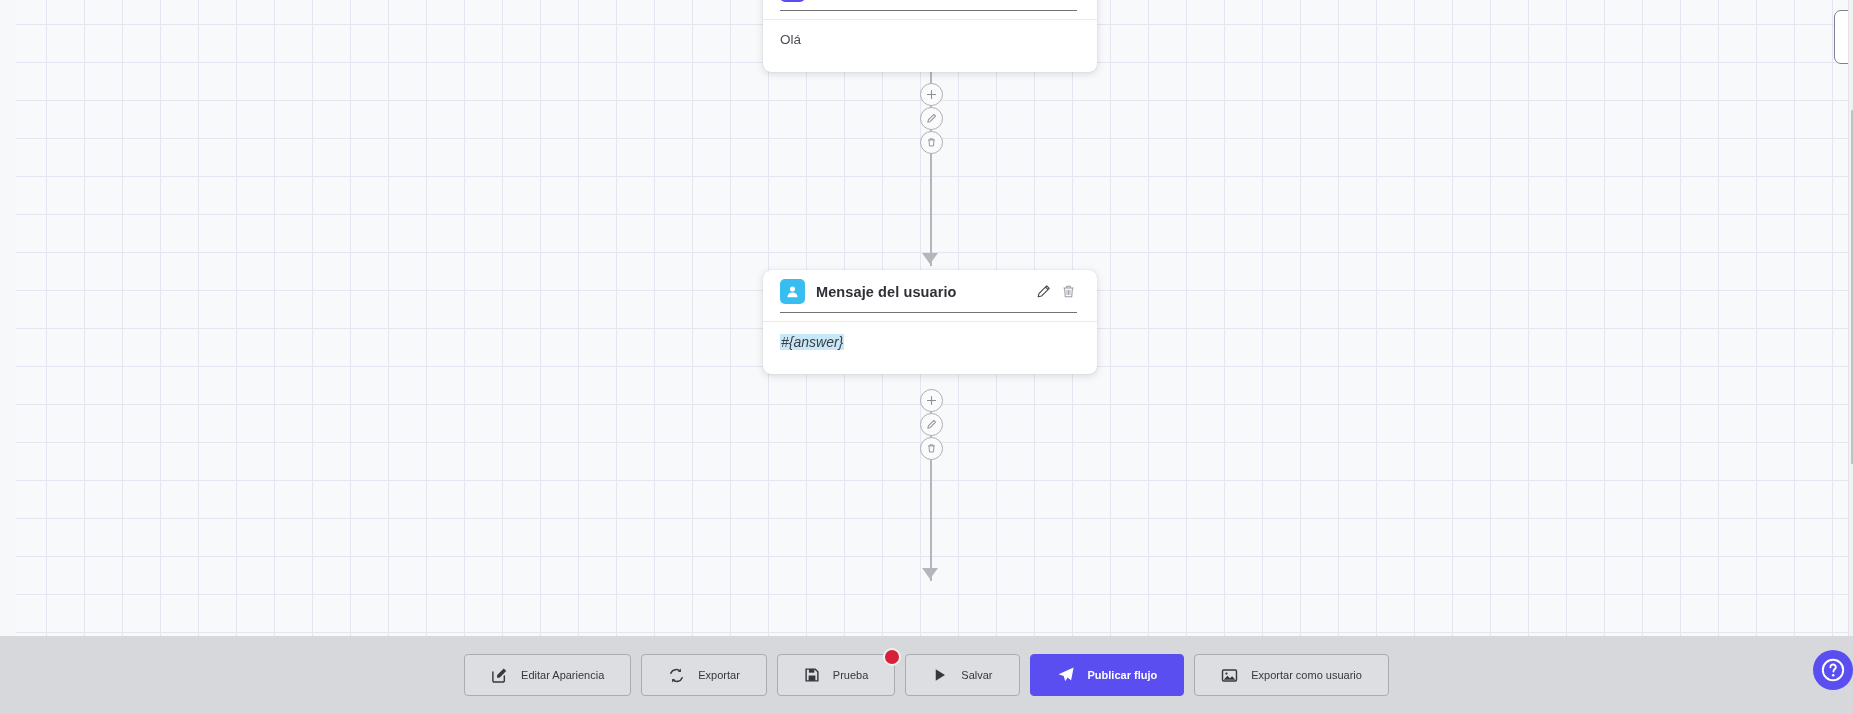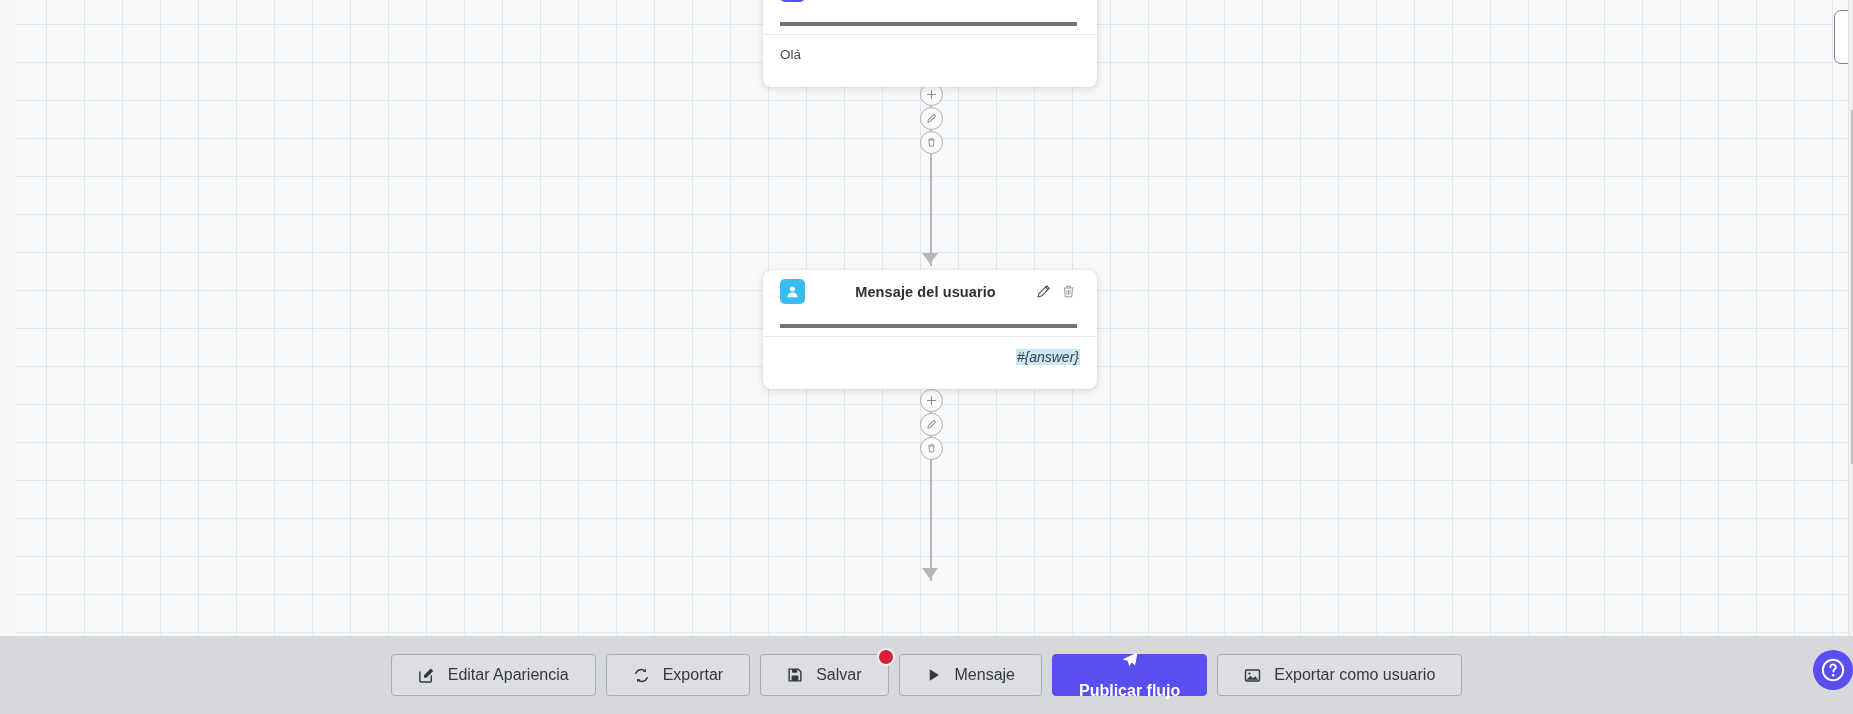--- a/index.html
+++ b/index.html
@@ -48,23 +48,22 @@
     align-items: center;
     padding: 9px 20px 8px 17px;
     border-bottom: 1px solid #e9eaee;
     margin: 0 0 0 0;
   }
 
   .node-header-inner {
     display: flex;
     align-items: center;
     width: 100%;
-    border-bottom: 4px solid #737373;
-    padding-bottom: 20px;
-    text-align: center;
+    border-bottom: 1px solid #737373;
+    padding-bottom: 8px;
   }
 
   .node-icon {
     width: 25px;
     height: 25px;
     border-radius: 5px;
     flex: 0 0 auto;
     display: flex;
     align-items: center;
     justify-content: center;
@@ -96,21 +95,21 @@
     justify-content: center;
     cursor: pointer;
   }
 
   .node-body {
     padding: 12px 17px 20px 17px;
     font-size: 13.5px;
     color: #4c4f56;
     min-height: 20px;
   }
-  .node-body.centered { text-align: right; }
+  .node-body.centered { text-align: left; }
 
   .var-token {
     background: #c8e8f7;
     color: #3b3d44;
     font-style: italic;
     font-size: 14px;
     padding: 0 1px;
   }
 
   
@@ -207,31 +206,30 @@
     height: 42px;
     box-sizing: border-box;
     padding: 0 26px;
     display: flex;
     align-items: center;
     justify-content: center;
     gap: 13px;
     background: #dcdee1;
     border: 1px solid #a9acb2;
     border-radius: 4px;
-    font-size: 16px;
+    font-size: 11px;
     color: #34383f;
     cursor: pointer;
     white-space: nowrap;
   }
   .tb-btn.primary {
     background: #5b4ef0;
     border-color: #5b4ef0;
     color: #ffffff;
     font-weight: bold;
-    flex-direction: column;
   }
   .tb-btn .tb-icon {
     display: flex;
     align-items: center;
     justify-content: center;
     flex: 0 0 auto;
   }
   .badge-dot {
     position: absolute;
     top: -7px;
@@ -379,30 +377,30 @@
 
     <div class="tb-btn">
       <span class="badge-dot"></span>
       <span class="tb-icon">
         <svg width="16" height="16" viewBox="0 0 18 18" aria-hidden="true">
           <path d="M2.4 2.4h10.2l3 3v10.2H2.4z" fill="none" stroke="#34383f" stroke-width="1.6"></path>
           <rect x="5.6" y="2.4" width="6" height="4" fill="#34383f"></rect>
           <rect x="5.2" y="9.6" width="7.6" height="6" fill="#34383f"></rect>
         </svg>
       </span>
-      <span>Salvar</span>
+      <span>Prueba</span>
     </div>
 
     <div class="tb-btn">
       <span class="tb-icon">
         <svg width="16" height="16" viewBox="0 0 18 18" aria-hidden="true">
           <path d="M4.2 2.4l10.4 6.6-10.4 6.6z" fill="#34383f"></path>
         </svg>
       </span>
-      <span>Mensaje</span>
+      <span>Salvar</span>
     </div>
 
     <div class="tb-btn primary">
       <span class="tb-icon">
         <svg width="18" height="18" viewBox="0 0 18 18" aria-hidden="true">
           <path d="M16.6 1.6L1.6 8.2l5.1 1.8 1.6 5.3 2.2-3.7 3.6 2.6z" fill="#ffffff"></path>
         </svg>
       </span>
       <span>Publicar flujo</span>
     </div>

